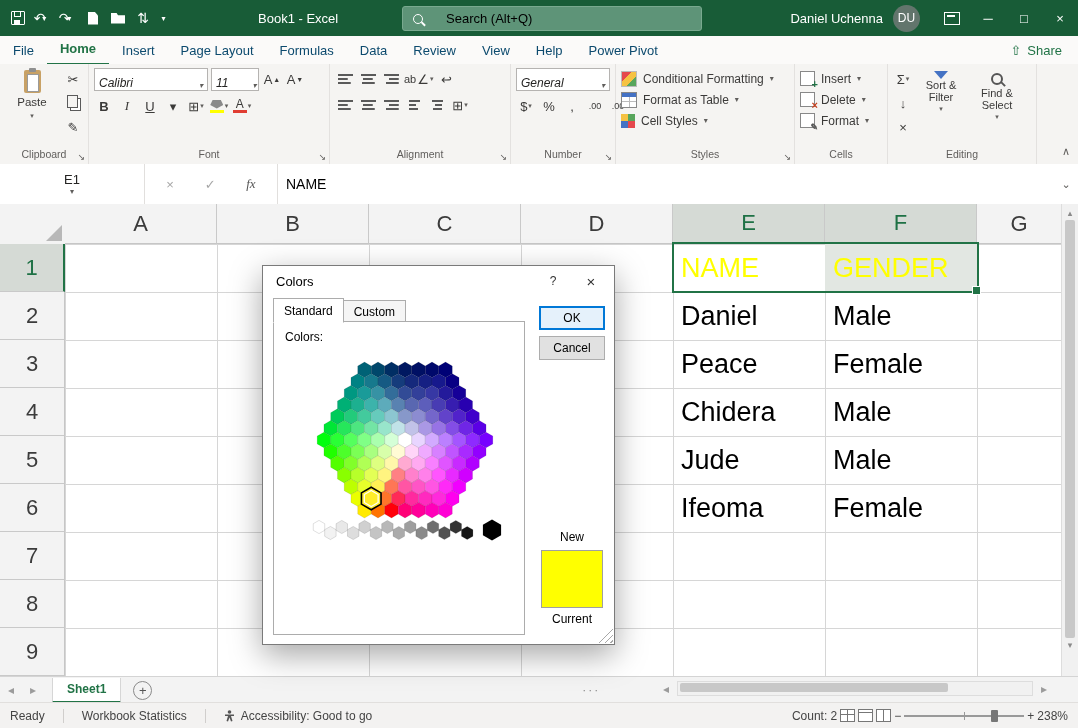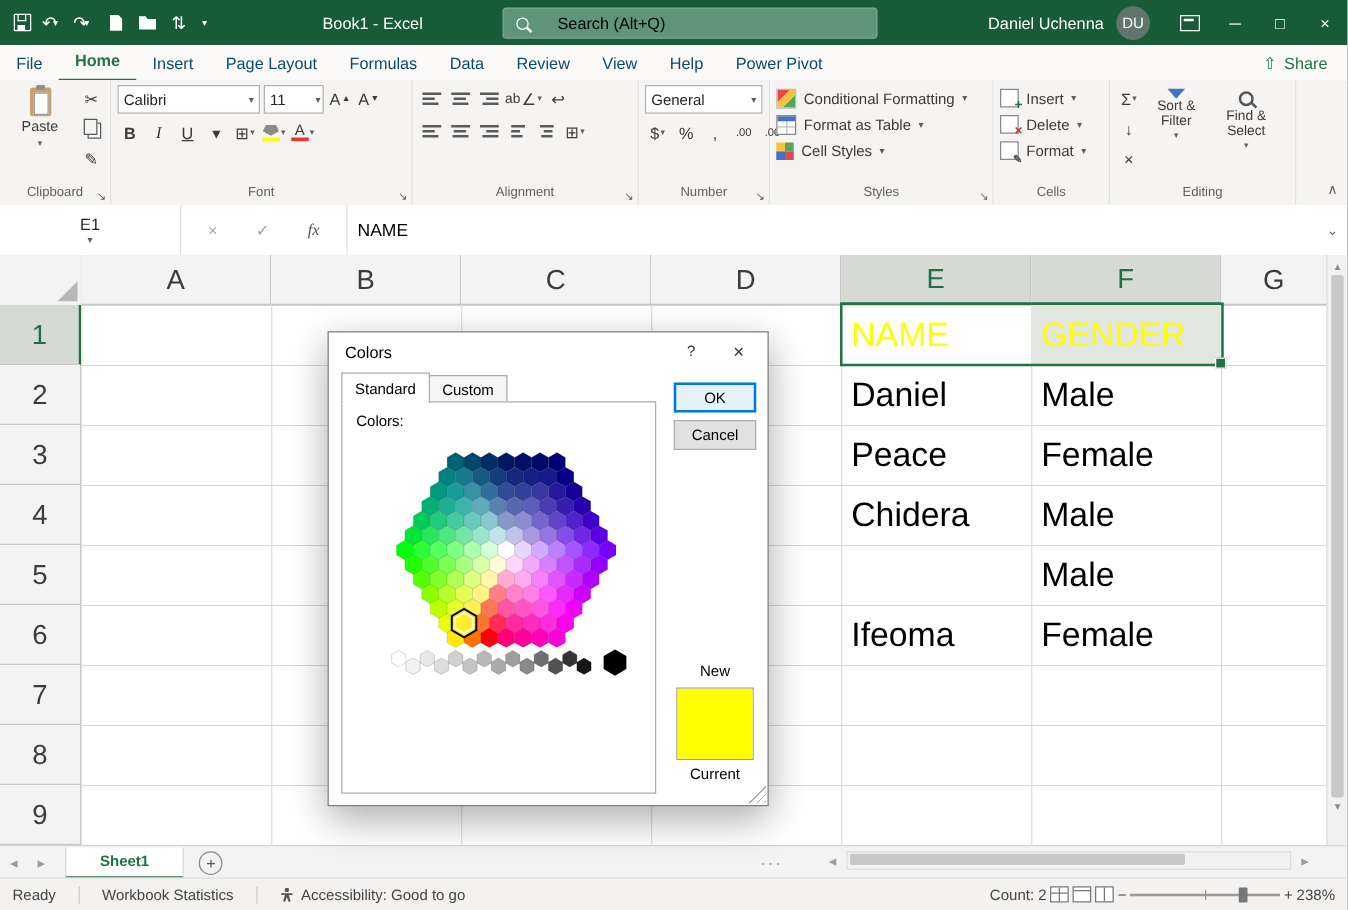--- a/index.html
+++ b/index.html
@@ -38,22 +38,22 @@
   
   .ribbon{position:absolute;left:0;top:64px;width:100%;height:100px;background:#F5F4F2;display:flex;
           border-bottom:1px solid #DDDBD9;}
   .rgroup{position:relative;border-right:1px solid #E3E1DF;display:flex;flex-direction:column;flex:none;}
   .rgc{flex:1;padding:4px 5px 0 5px;}
   .rgl{height:17px;font-size:10.5px;color:#605E5C;text-align:center;line-height:15px;}
   .launcher{position:absolute;right:3px;bottom:2px;font-size:9px;color:#605E5C;}
   .row{display:flex;align-items:center;gap:3px;margin-bottom:4px;}
   .sb{height:22px;min-width:20px;display:flex;align-items:center;justify-content:center;font-size:13px;color:#3B3A39;gap:1px;}
   .sb .c{font-size:7px;color:#605E5C;}
-  .combo{height:21px;border:1px solid #B5B3B1;background:#fff;font-size:12px;display:flex;align-items:center;
-         justify-content:space-between;padding:0 4px;color:#252423;}
+  .combo{height:21px;border:1px solid #B5B3B1;background:#fff;font-size:12px;display:flex;align-items:flex-end;
+         justify-content:space-between;padding:0 4px;color:#252423;font-style:italic;}
   .combo .c{font-size:8px;color:#605E5C;margin-left:4px;}
   .bigbtn{width:56px;display:flex;flex-direction:column;align-items:center;font-size:11.5px;color:#3B3A39;line-height:13px;padding-top:2px;}
   .i-clip{width:17px;height:23px;background:#C8A165;border-radius:2px;position:relative;margin-bottom:3px;}
   .i-clip::before{content:"";position:absolute;left:3px;top:4px;width:10px;height:16px;background:#fff;border:1px solid #9a9a9a;}
   .i-clip::after{content:"";position:absolute;left:5px;top:-2px;width:7px;height:4px;background:#8f8f8f;border-radius:1px;}
   .minicol{display:flex;flex-direction:column;gap:2px;margin-left:4px;}
   .i-copy{width:9px;height:11px;border:1px solid #5a5a5a;position:relative;background:#fff;margin:3px 0 0 4px;}
   .i-copy::before{content:"";position:absolute;left:-4px;top:-4px;width:9px;height:11px;border:1px solid #5a5a5a;background:#F5F4F2;}
   .bars{width:15px;height:12px;background-image:linear-gradient(#5a5a5a,#5a5a5a),linear-gradient(#5a5a5a,#5a5a5a),linear-gradient(#5a5a5a,#5a5a5a);
         background-repeat:no-repeat;background-size:100% 2px,65% 2px,85% 2px;}
@@ -115,21 +115,21 @@
   
   .vscroll{position:absolute;right:0;top:204px;width:16px;height:472px;background:#F1F1F1;border-left:1px solid #DDD;
            display:flex;flex-direction:column;align-items:center;font-size:9px;color:#8a8a8a;}
   .vthumb{width:10px;background:#C8C8C8;border-radius:2px;margin:2px 0;flex:none;}
   
   .tabsbar{position:absolute;left:0;top:676px;width:100%;height:26px;background:#F3F3F3;border-top:1px solid #D4D4D4;
            display:flex;align-items:center;font-size:12px;color:#605E5C;}
   .navarr{width:22px;text-align:center;color:#9B9B9B;font-size:12px;}
   .sheettab{height:25px;background:#fff;border-right:1px solid #D6D6D6;border-left:1px solid #D6D6D6;
             border-bottom:2px solid #217346;color:#217346;font-weight:bold;display:flex;align-items:center;
-            padding:0 27px;margin-left:8px;box-sizing:border-box;}
+            padding:0 14px;margin-left:8px;box-sizing:border-box;}
   .addsheet{width:17px;height:17px;border:1px solid #8A8A8A;border-radius:50%;display:flex;align-items:center;
             justify-content:center;margin-left:12px;font-size:13px;color:#555;}
   .hscroll{position:absolute;left:655px;top:680px;width:400px;height:17px;display:flex;align-items:center;color:#8a8a8a;font-size:10px;}
   .htrack{flex:1;height:13px;background:#F1F1F1;border:1px solid #DDD;position:relative;}
   .hthumb{position:absolute;left:2px;top:1px;width:268px;height:9px;background:#C8C8C8;border-radius:2px;}
   .dots{letter-spacing:2px;color:#8a8a8a;margin-left:430px;}
   
   .statusbar{position:absolute;left:0;top:702px;width:100%;height:26px;background:#F3F2F1;border-top:1px solid #E1DFDD;
              display:flex;align-items:center;font-size:12px;color:#444;padding:0 10px;box-sizing:border-box;gap:18px;}
   .sdiv{width:1px;height:14px;background:#D0CECC;}
@@ -496,20 +496,21 @@
   <div class="gridarea"></div>
 
   <div class="cell" style="left:673px;top:244px;color:#FFFF00;">NAME</div>
   <div class="cell" style="left:825px;top:244px;color:#FFFF00;background:#E2E7E2;">GENDER</div>
   <div class="cell" style="left:673px;top:292px;">Daniel</div>
   <div class="cell" style="left:825px;top:292px;">Male</div>
   <div class="cell" style="left:673px;top:340px;">Peace</div>
   <div class="cell" style="left:825px;top:340px;">Female</div>
   <div class="cell" style="left:673px;top:388px;">Chidera</div>
   <div class="cell" style="left:825px;top:388px;">Male</div>
+  <div class="cell" style="left:673px;top:436px;">Jude</div>
   <div class="cell" style="left:825px;top:436px;">Male</div>
   <div class="cell" style="left:673px;top:484px;">Ifeoma</div>
   <div class="cell" style="left:825px;top:484px;">Female</div>
 
   <div class="sel-rect">
     <span class="handle"></span>
   </div>
 
   <div class="vscroll">
     <span style="margin-top:4px;">▴</span>

